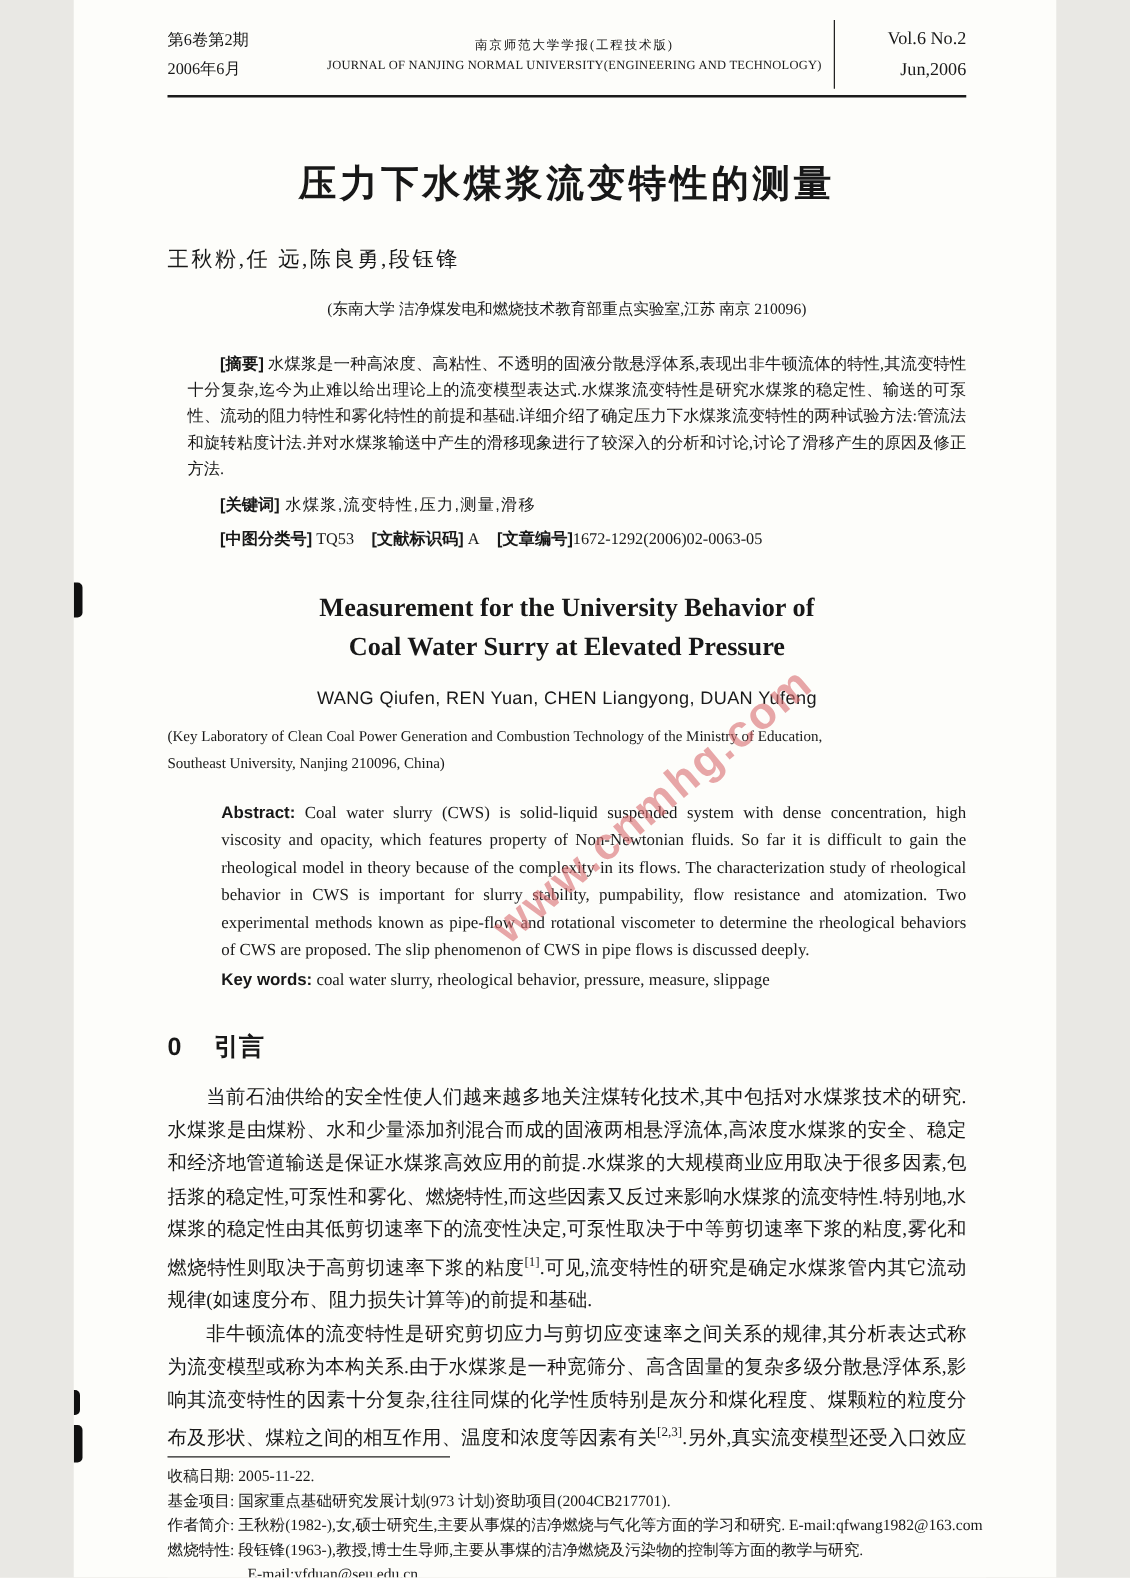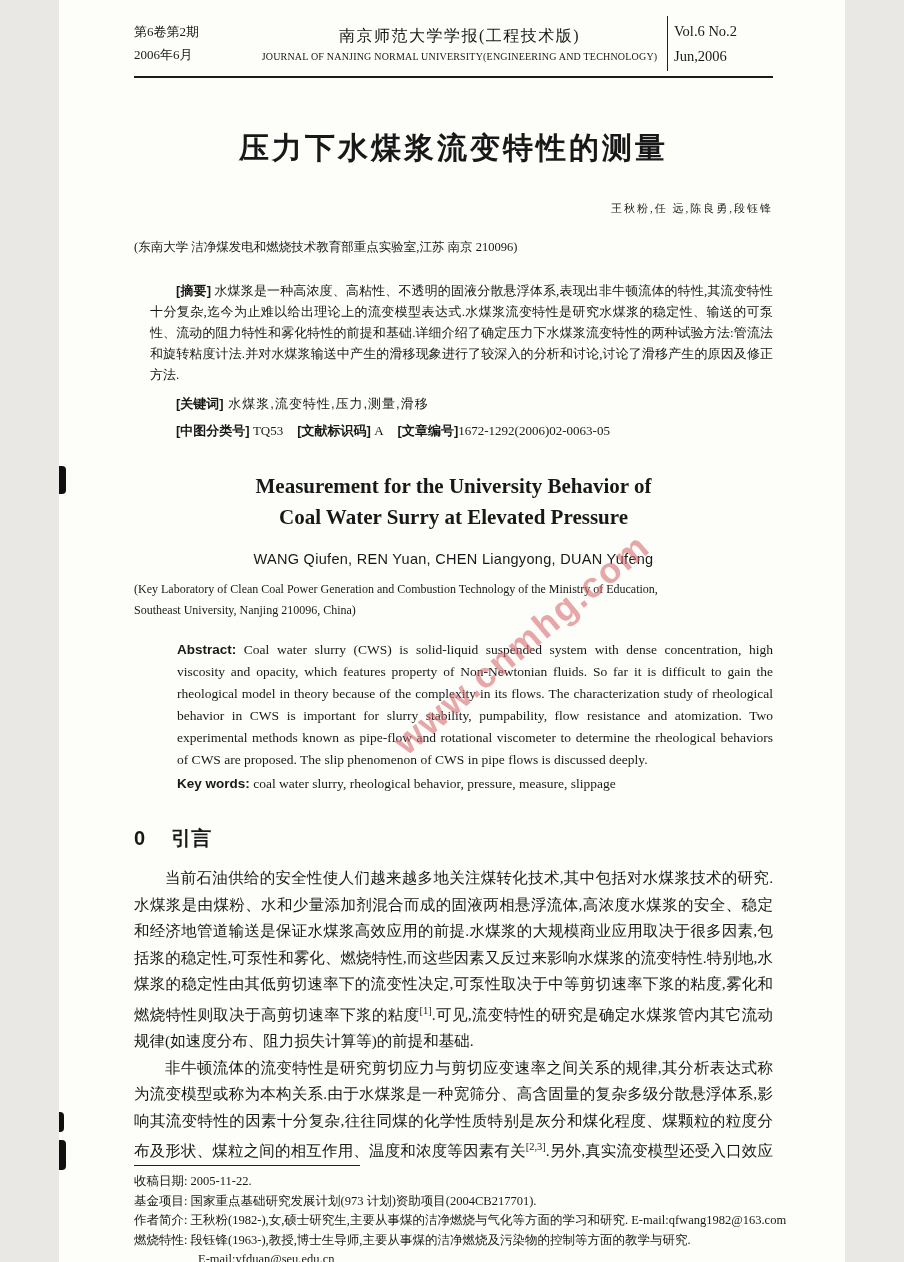--- a/index.html
+++ b/index.html
@@ -6,32 +6,32 @@
   html,body { background:#e9e8e4; }
   body { font-family:"Liberation Serif","DejaVu Serif",serif; }
   .page { position:relative; width:786px; height:1262px; margin:0 auto;
           background:#fdfdfa; color:#181818; overflow:hidden; }
   .content { padding:14px 72px 0 75px; }
 
   
   .hdr { display:flex; align-items:center; padding:2px 0 5px; }
   .hdr-left { width:118px; font-size:13px; line-height:1.75; }
   .hdr-center { flex:1; text-align:center; }
-  .hdr-center .zh { font-size:16px; letter-spacing:1.5px; }
+  .hdr-center .zh { font-size:10px; letter-spacing:1.5px; }
   .hdr-center .en { font-size:10px; margin-top:4px; letter-spacing:0.2px; }
-  .hdr-right { width:106px; text-align:left; border-left:1.5px solid #222;
+  .hdr-right { width:106px; text-align:right; border-left:1.5px solid #222;
                padding:3px 0 3px 6px; font-size:14.5px; line-height:1.7; }
   .hdr-rule { border-top:2.5px solid #1b1b1b; }
 
   
   .title-zh { margin-top:50px; text-align:center; font-size:30px; line-height:40px;
               font-weight:bold; letter-spacing:3px;
               font-family:"Liberation Sans","DejaVu Sans",sans-serif; }
-  .authors-zh { margin-top:28px; text-align:right; font-size:11px; line-height:24px; letter-spacing:2px; }
-  .affil-zh { margin-top:18px; text-align:left; font-size:12.5px; line-height:18px; }
+  .authors-zh { margin-top:28px; text-align:left; font-size:17px; line-height:24px; letter-spacing:2px; }
+  .affil-zh { margin-top:18px; text-align:center; font-size:12.5px; line-height:18px; }
 
   .abs-zh { margin:24px 0 0 16px; font-size:13px; line-height:21px; text-align:justify;
             word-break:break-all; text-indent:2em; }
   .kw-zh  { margin:8px 0 0 16px; font-size:13px; line-height:21px; text-indent:2em; }
   .clc    { margin:6px 0 15px 16px; font-size:13px; line-height:21px; text-indent:2em; }
   .blabel { font-family:"Liberation Sans","DejaVu Sans",sans-serif; font-weight:bold; }
   .kw-val { font-family:"Liberation Sans","DejaVu Sans",sans-serif; letter-spacing:1px; }
   .clc span.v { margin-right:14px; }
 
   

